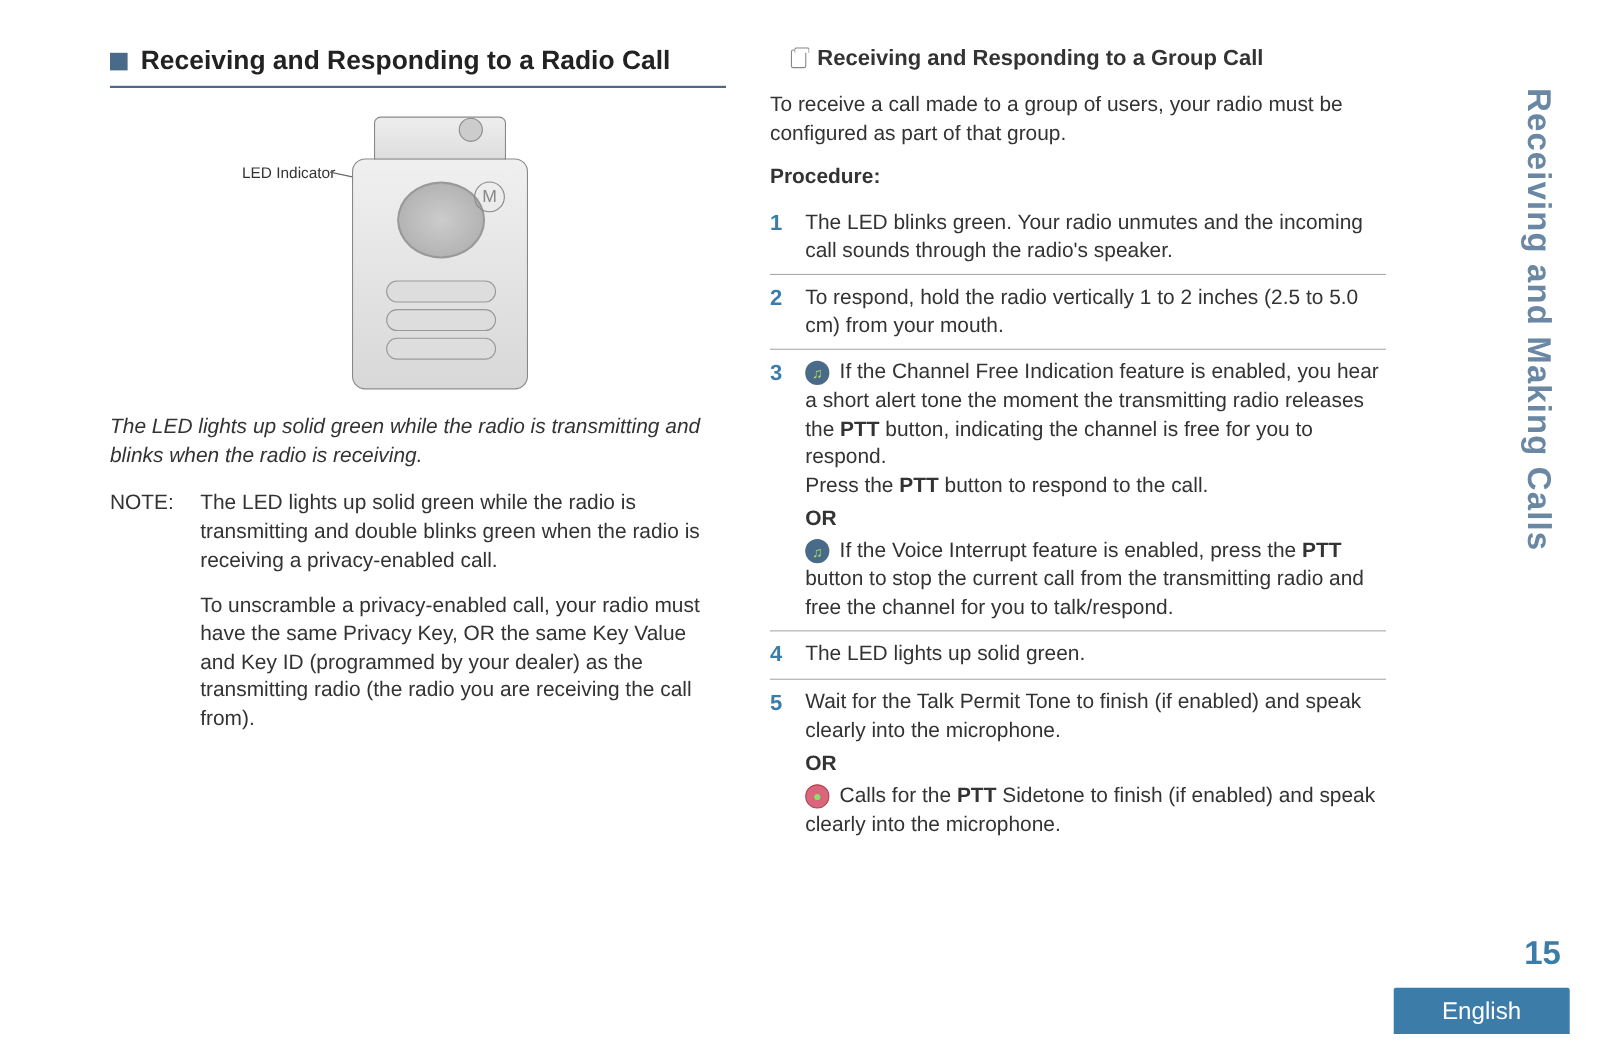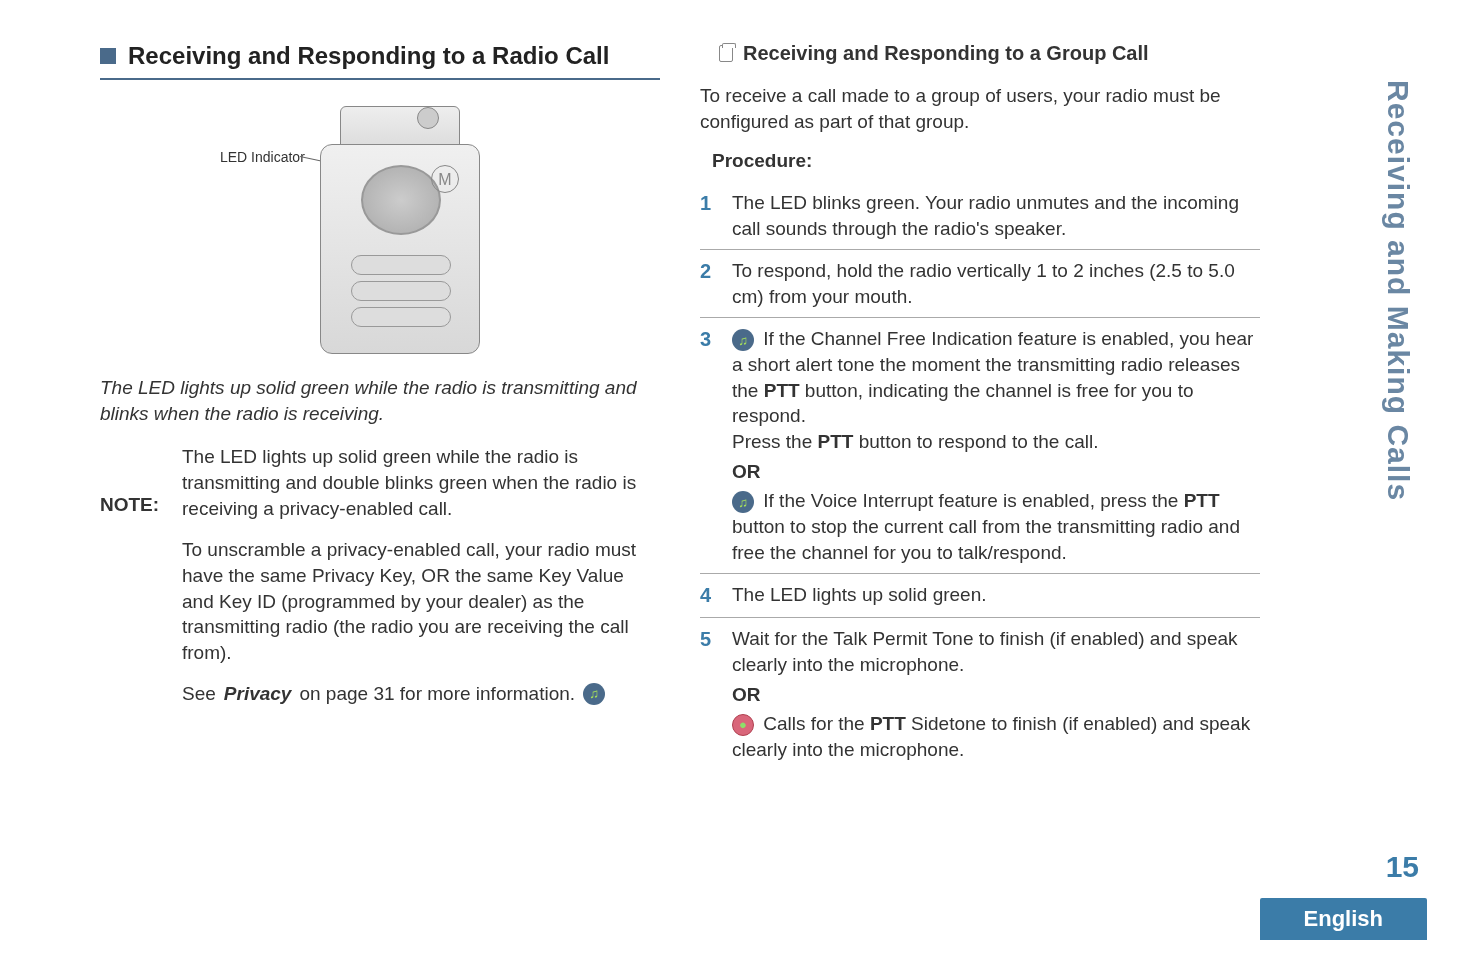--- a/index.html
+++ b/index.html
@@ -118,21 +118,21 @@
     width: 90px; height: 1px;
     background: #666;
     transform: rotate(12deg);
     transform-origin: left center;
   }
   .caption {
     font-style: italic;
     margin: 8px 0 18px;
   }
   .note-block { display: flex; gap: 12px; }
-  .note-label { font-weight: bold; flex-shrink: 0; width: 70px; margin-top: 48px; }
+  .note-label { font-weight: normal; flex-shrink: 0; width: 70px; }
   .note-body p { margin-bottom: 16px; }
   .see-line { display: flex; align-items: center; gap: 8px; }
   .bold-italic { font-weight: bold; font-style: italic; }
 
   .sub-header { display: flex; align-items: center; gap: 10px; margin-bottom: 16px; margin-left: 19px; }
   .mini-icon {
     width: 14px; height: 17px;
     border: 1.3px solid #888;
     border-radius: 2px;
     position: relative;
@@ -141,21 +141,21 @@
     content: "";
     position: absolute;
     top: -3px; left: 2px;
     width: 12px; height: 4px;
     border: 1.3px solid #888;
     border-bottom: none;
     border-radius: 2px 2px 0 0;
     background: #fff;
   }
   .sub-title { font-size: 20px; font-weight: bold; }
-  .proc-label { font-weight: bold; margin: 12px 12px 8px; }
+  .proc-label { font-weight: bold; margin: 12px 0 8px; }
   .step-list { list-style: none; }
   .step {
     display: flex;
     gap: 14px;
     padding: 8px 0;
     border-bottom: 1px solid #aaa;
   }
   .step:last-child { border-bottom: none; }
   .step-4 { border-bottom-width: 1px; }
   .step-num {
@@ -196,21 +196,21 @@
     font-weight: bold;
     color: #3b7ca8;
   }
   .english-box {
     position: absolute;
     right: 48px;
     bottom: 14px;
     background: #3b7ca8;
     color: #fff;
     font-size: 22px;
-    font-weight: bold;
+    font-weight: normal;
     padding: 8px 44px;
     border-radius: 2px 2px 0 0;
   }
   b { font-weight: bold; }
   .inline-ptt { font-weight: bold; }
 </style>
 </head>
 <body>
 
 <div class="page">
@@ -242,26 +242,20 @@
       </div>
     </div>
 
     <p class="caption">The LED lights up solid green while the radio is transmitting and blinks when the radio is receiving.</p>
 
     <div class="note-block">
       <div class="note-label">NOTE:</div>
       <div class="note-body">
         <p>The LED lights up solid green while the radio is transmitting and double blinks green when the radio is receiving a privacy-enabled call.</p>
         <p>To unscramble a privacy-enabled call, your radio must have the same Privacy Key, OR the same Key Value and Key ID (programmed by your dealer) as the transmitting radio (the radio you are receiving the call from).</p>
-        <p class="see-line">
-          <span>See </span>
-          <span class="bold-italic">Privacy</span>
-          <span> on page 31 for more information.</span>
-          <span class="circ-icon circ-blue">♫</span>
-        </p>
       </div>
     </div>
   </div>
 
   <div class="col">
     <div class="sub-header">
       <div class="mini-icon"></div>
       <div class="sub-title">Receiving and Responding to a Group Call</div>
     </div>
 

